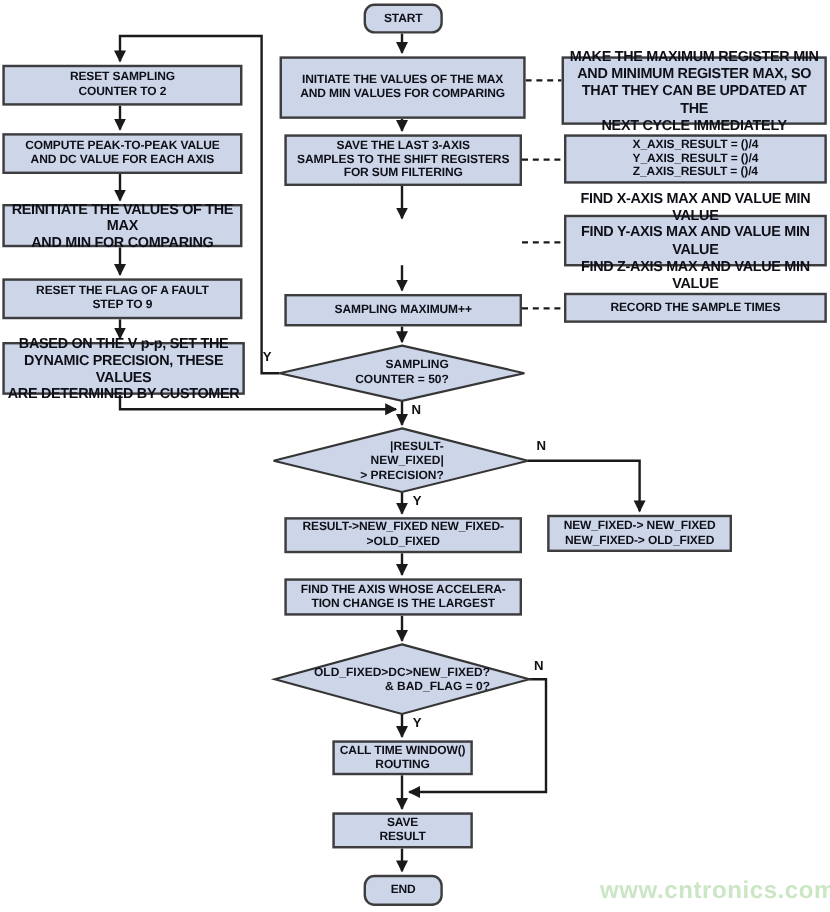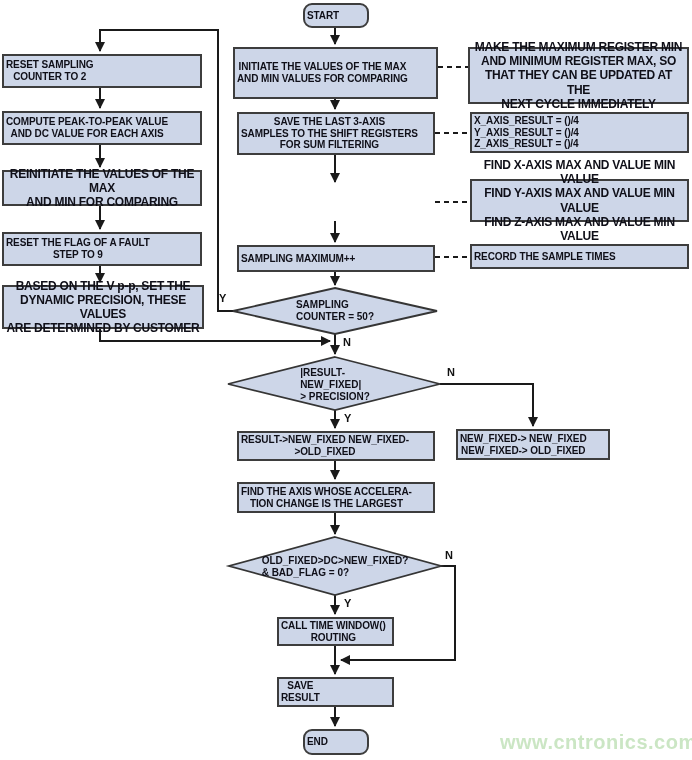--- a/index.html
+++ b/index.html
@@ -2,33 +2,33 @@
 <html><head>
 <meta charset="utf-8">
 <style>
   html,body{margin:0;padding:0;background:#ffffff;}
   #stage{
     position:relative;width:692px;height:760px;background:#ffffff;overflow:hidden;
     font-family:"Liberation Sans","DejaVu Sans",sans-serif;
   }
   #wires{position:absolute;left:0;top:0;width:692px;height:760px;}
   .node{
-    position:absolute;display:flex;align-items:center;justify-content:flex-start;
+    position:absolute;display:flex;align-items:center;justify-content:center;
     background:#cdd6e8;border:2px solid #3d3d3d;box-sizing:border-box;
     text-align:center;color:#0f0f18;
   }
   .node .node-text{
     white-space:pre-line;font-weight:bold;font-size:10px;line-height:1.18;
     letter-spacing:-0.1px;padding:0 2px;
   }
   .node.fs9 .node-text{font-size:12px;letter-spacing:-0.25px;}
   .terminal{border-radius:9px;}
   .dtext{
     position:absolute;display:flex;align-items:center;justify-content:center;
-    text-align:left;color:#0f0f18;background:transparent;border:none;
+    text-align:right;color:#0f0f18;background:transparent;border:none;
   }
   .dtext .node-text{white-space:pre-line;font-weight:bold;font-size:10px;line-height:1.18;}
   .branch{
     position:absolute;font-weight:bold;font-size:11px;color:#101010;
     line-height:1;
   }
   .watermark{
     position:absolute;left:500px;top:731px;font-size:20px;font-weight:bold;
     color:#cbe6c4;letter-spacing:0.5px;
   }

